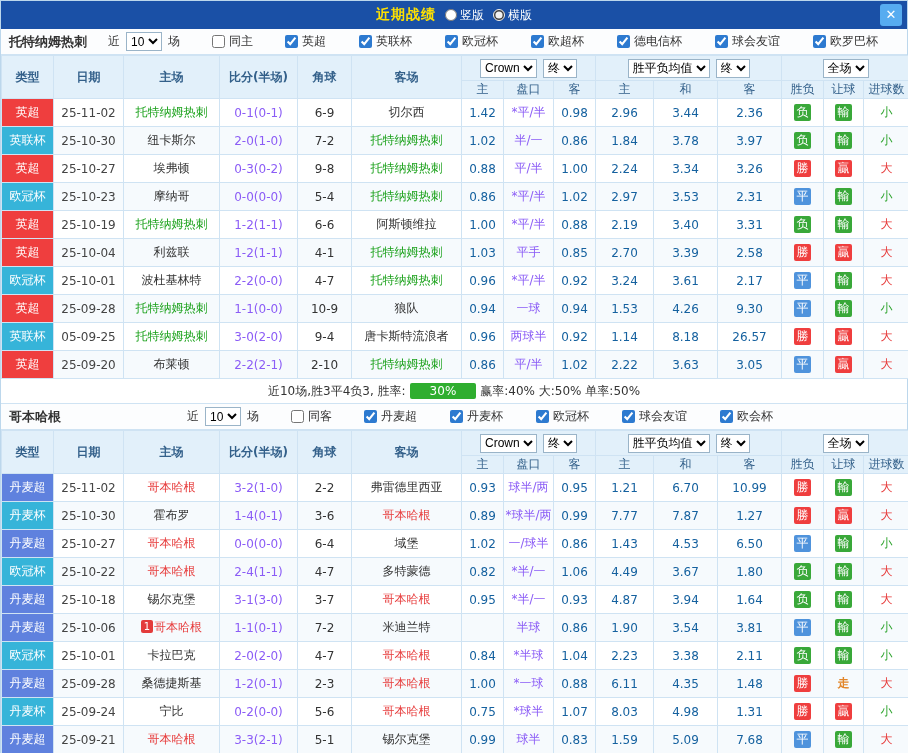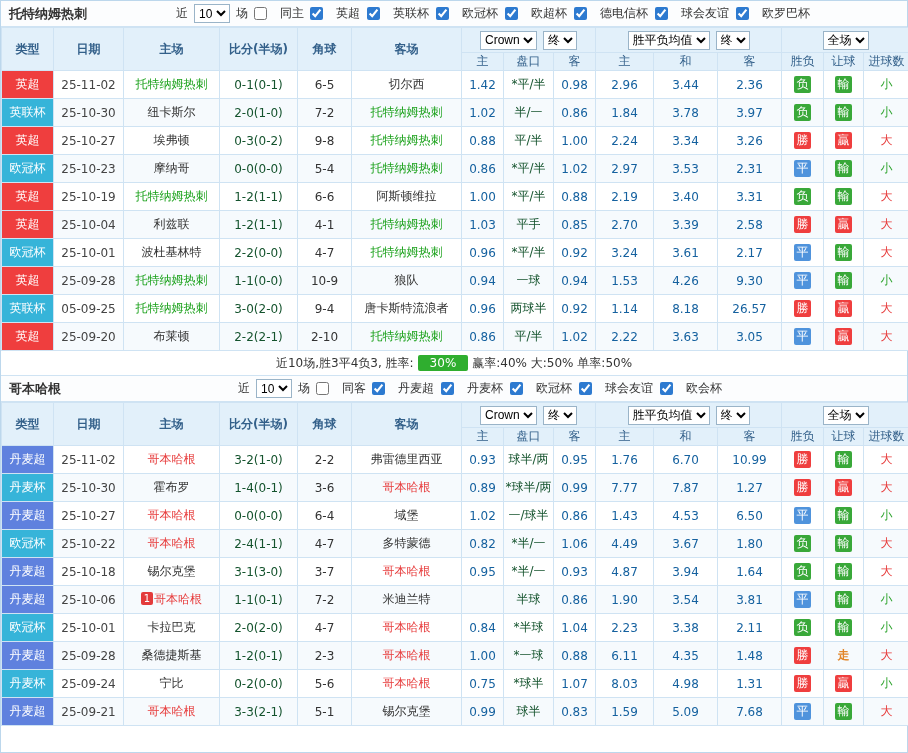--- a/index.html
+++ b/index.html
@@ -26,62 +26,74 @@
   }
 
   
   .filter-row {
     height:26px; display:flex; align-items:center; background:#fcfdfe;
     border-bottom:1px solid #cfe3f3; padding:0 8px;
   }
   .team-name { font-weight:bold; color:#333; font-size:13px; white-space:nowrap; }
   .filters { display:flex; align-items:center; gap:6px; margin:0 auto; color:#333; white-space:nowrap; }
   .filters select { font-size:12px; height:19px; border:1px solid #9ab4c8; background:#fff; cursor:pointer; }
-  .chk { display:inline-flex; align-items:center; gap:13px; cursor:pointer; }
+  .chk { display:inline-flex; align-items:center; gap:4px; cursor:pointer;margin-left:26px; }
   .chk input { width:13px; height:13px; margin:0; accent-color:#2d7ad0; cursor:pointer; }
   .league-filters { display:inline-flex; align-items:center; gap:7px; }
 
   
   table { width:908px; border-collapse:collapse; table-layout:fixed; }
   th, td {
     border:1px solid #cfe3f3; text-align:center; padding:0;
     overflow:hidden; white-space:nowrap;
   }
   thead th { background:#e2f0fa; color:#33608a; font-size:12px; font-weight:bold; }
   tr.h1 th { height:25px; }
   tr.h2 th { height:18px; font-weight:normal; }
   .hdr-selects { display:flex; justify-content:center; align-items:center; gap:6px; }
   .hdr-selects select { height:19px; font-size:12px; border:1px solid #9ab4c8; background:#fff; cursor:pointer; }
 
   tbody tr { height:28px; background:#fff; }
   tbody tr:nth-child(even) { background:#f6fafd; }
   td.league { color:#fff; }
   td.date { color:#444; }
-  td.score, td.handicap { color:#14532d; }
+  td.score, td.handicap { color:#8b5cf6; }
   td.odds, td.avg { color:#15619f; }
   .badge {
     display:inline-block; min-width:17px; height:17px; line-height:17px;
     color:#fff; border-radius:2px; font-size:12px; padding:0 1px;
   }
   .badge.text-style { background:none !important; font-weight:bold; }
   .num-badge {
     display:inline-block; background:#e33b3b; color:#fff; font-size:10px;
     line-height:13px; min-width:12px; border-radius:2px; margin-right:1px; vertical-align:1px;
   }
 
   .summary {
     height:25px; line-height:25px; text-align:center; color:#333;
     border-bottom:1px solid #cfe3f3; background:#fff;
   }
-  .rate-badge { background:#2fae2f; color:#fff; padding:1px 12px; margin:0 4px; border-radius:2px; }
+  .rate-badge { background:#2fae2f; color:#fff; padding:1px 20px; margin:0 4px; border-radius:2px; }
 </style>
 </head>
 <body>
 
 <div class="app">
+  <div class="titlebar">
+    <span class="title">近期战绩</span>
+    <label class="radio-opt">
+      <input type="radio" name="layout" style="">
+      <span>竖版</span>
+    </label>
+    <label class="radio-opt">
+      <input type="radio" name="layout" checked="" style="">
+      <span>横版</span>
+    </label>
+    <span class="close-btn">✕</span>
+  </div>
   <div id="sections">
   <div class="section">
     <div class="filter-row">
       <span class="team-name">托特纳姆热刺</span>
       <div class="filters">
         <span>近</span>
         <select><option>10</option></select>
         <span>场</span>
         <label class="chk">
           <input type="checkbox" style="">
@@ -174,21 +186,21 @@
           <th>让球</th>
           <th>进球数</th>
         </tr>
       </thead>
       <tbody>
   <tr>
     <td class="league" style="background: rgb(239, 62, 62);">英超</td>
     <td class="date">25-11-02</td>
     <td class="home"><span style="color: rgb(24, 160, 24);">托特纳姆热刺</span></td>
     <td class="score">0-1(0-1)</td>
-    <td class="corner">6-5</td>
+    <td class="corner">6-9</td>
     <td class="away"><span>切尔西</span></td>
     <td class="odds">1.42</td>
     <td class="handicap">*平/半</td>
     <td class="odds">0.98</td>
     <td class="avg">2.96</td>
     <td class="avg">3.44</td>
     <td class="avg">2.36</td>
     <td class="res"><span class="badge" style="background: rgb(57, 168, 57);">负</span></td>
     <td class="res"><span class="badge" style="background: rgb(57, 168, 57);">輸</span></td>
     <td class="goals" style="color: rgb(44, 163, 44);">小</td>
@@ -457,21 +469,21 @@
   <tr>
     <td class="league" style="background: rgb(95, 129, 222);">丹麦超</td>
     <td class="date">25-11-02</td>
     <td class="home"><span style="color: rgb(231, 60, 60);">哥本哈根</span></td>
     <td class="score">3-2(1-0)</td>
     <td class="corner">2-2</td>
     <td class="away"><span>弗雷德里西亚</span></td>
     <td class="odds">0.93</td>
     <td class="handicap">球半/两</td>
     <td class="odds">0.95</td>
-    <td class="avg">1.76</td>
+    <td class="avg">1.21</td>
     <td class="avg">6.70</td>
     <td class="avg">10.99</td>
     <td class="res"><span class="badge" style="background: rgb(239, 62, 62);">勝</span></td>
     <td class="res"><span class="badge" style="background: rgb(57, 168, 57);">輸</span></td>
     <td class="goals" style="color: rgb(231, 60, 60);">大</td>
   </tr>
 
   <tr>
     <td class="league" style="background: rgb(54, 180, 217);">丹麦杯</td>
     <td class="date">25-10-30</td>

